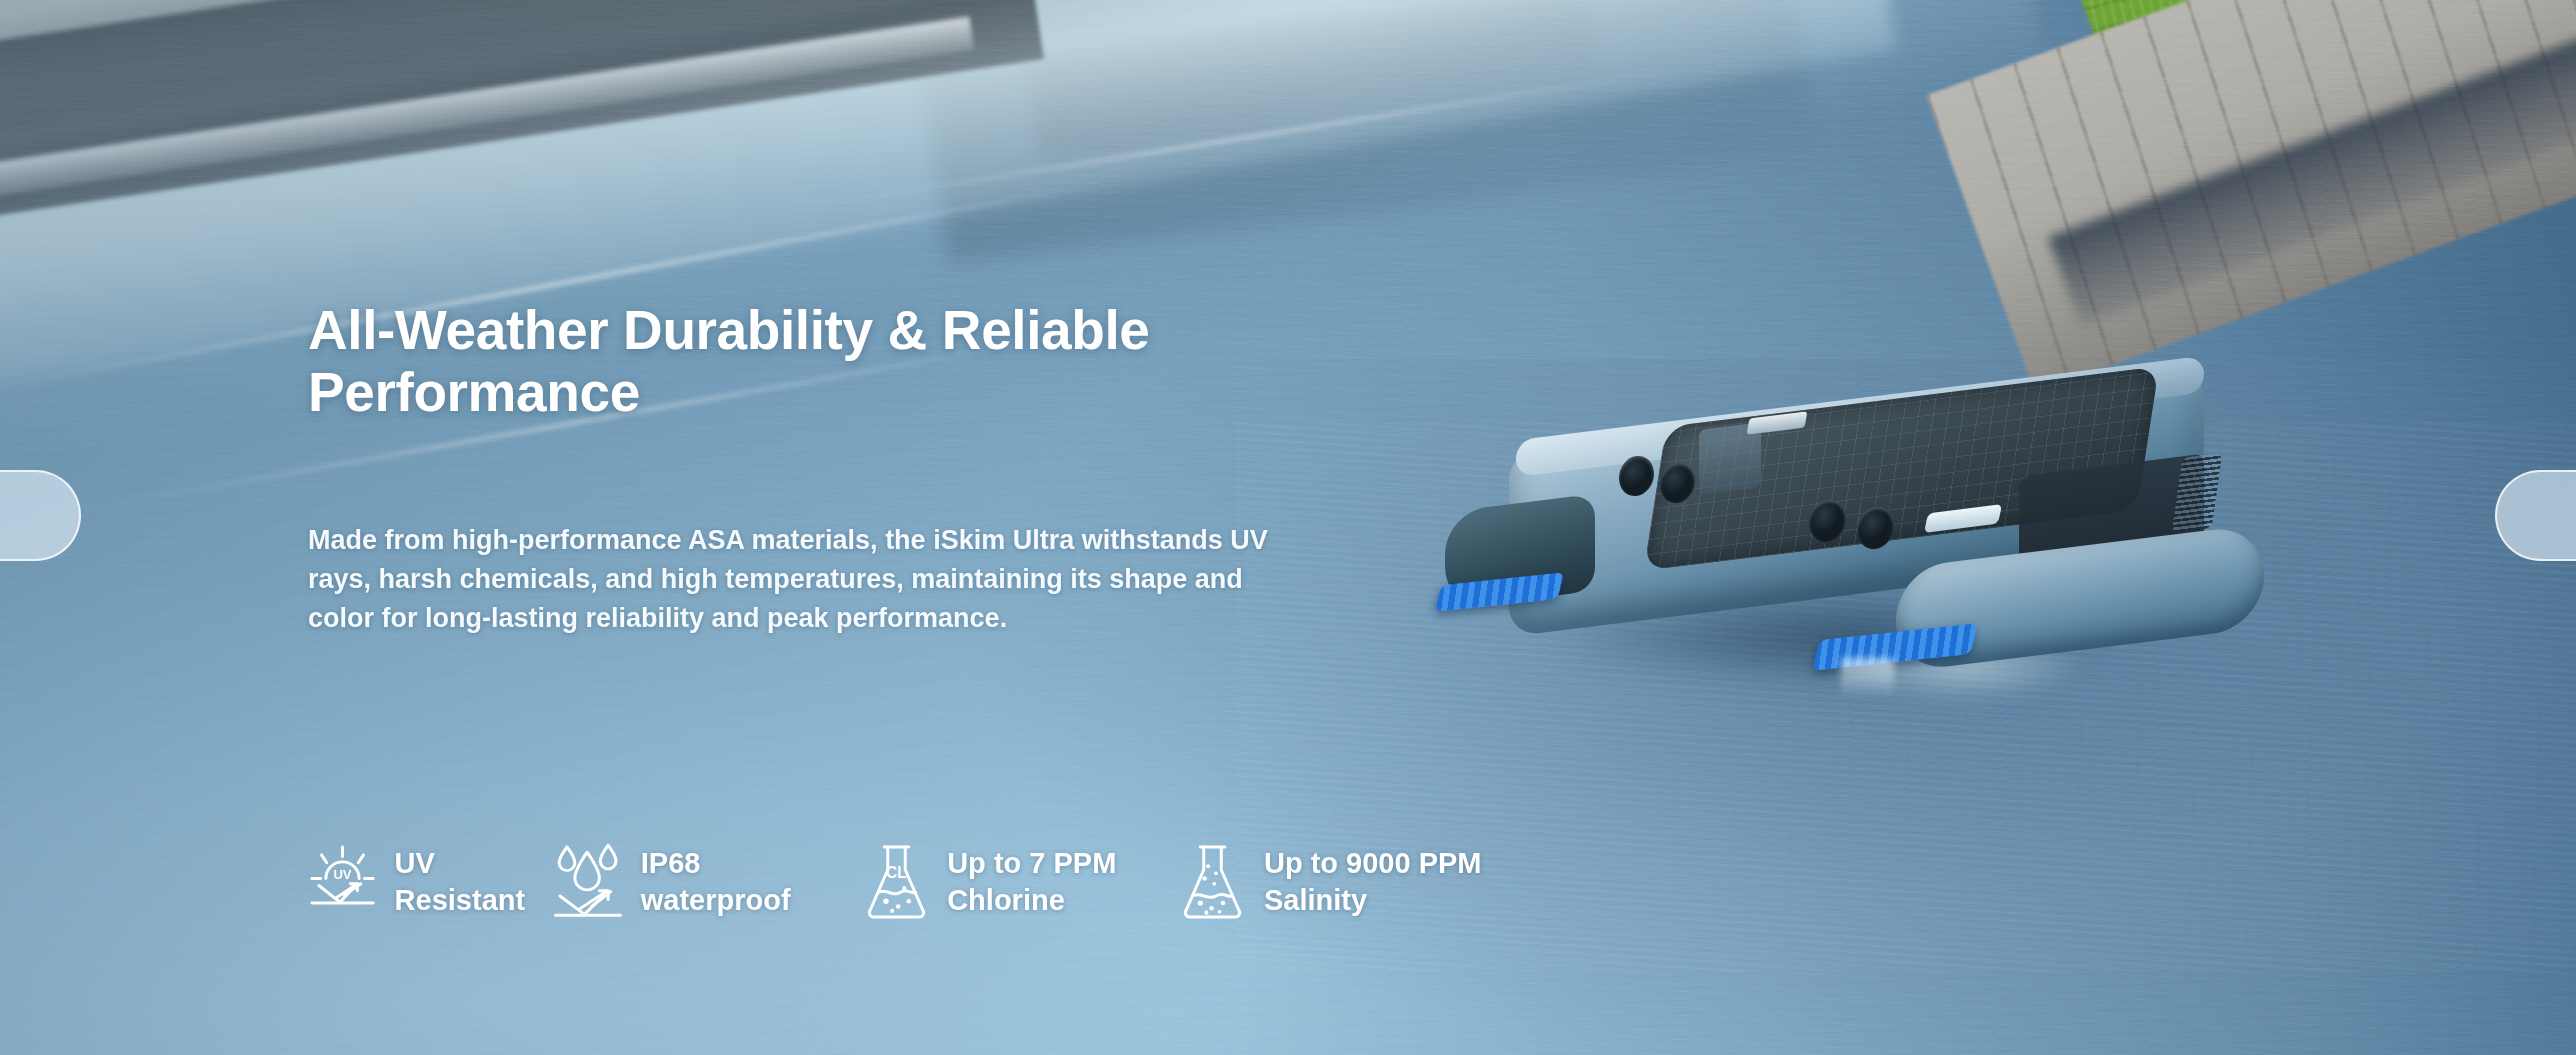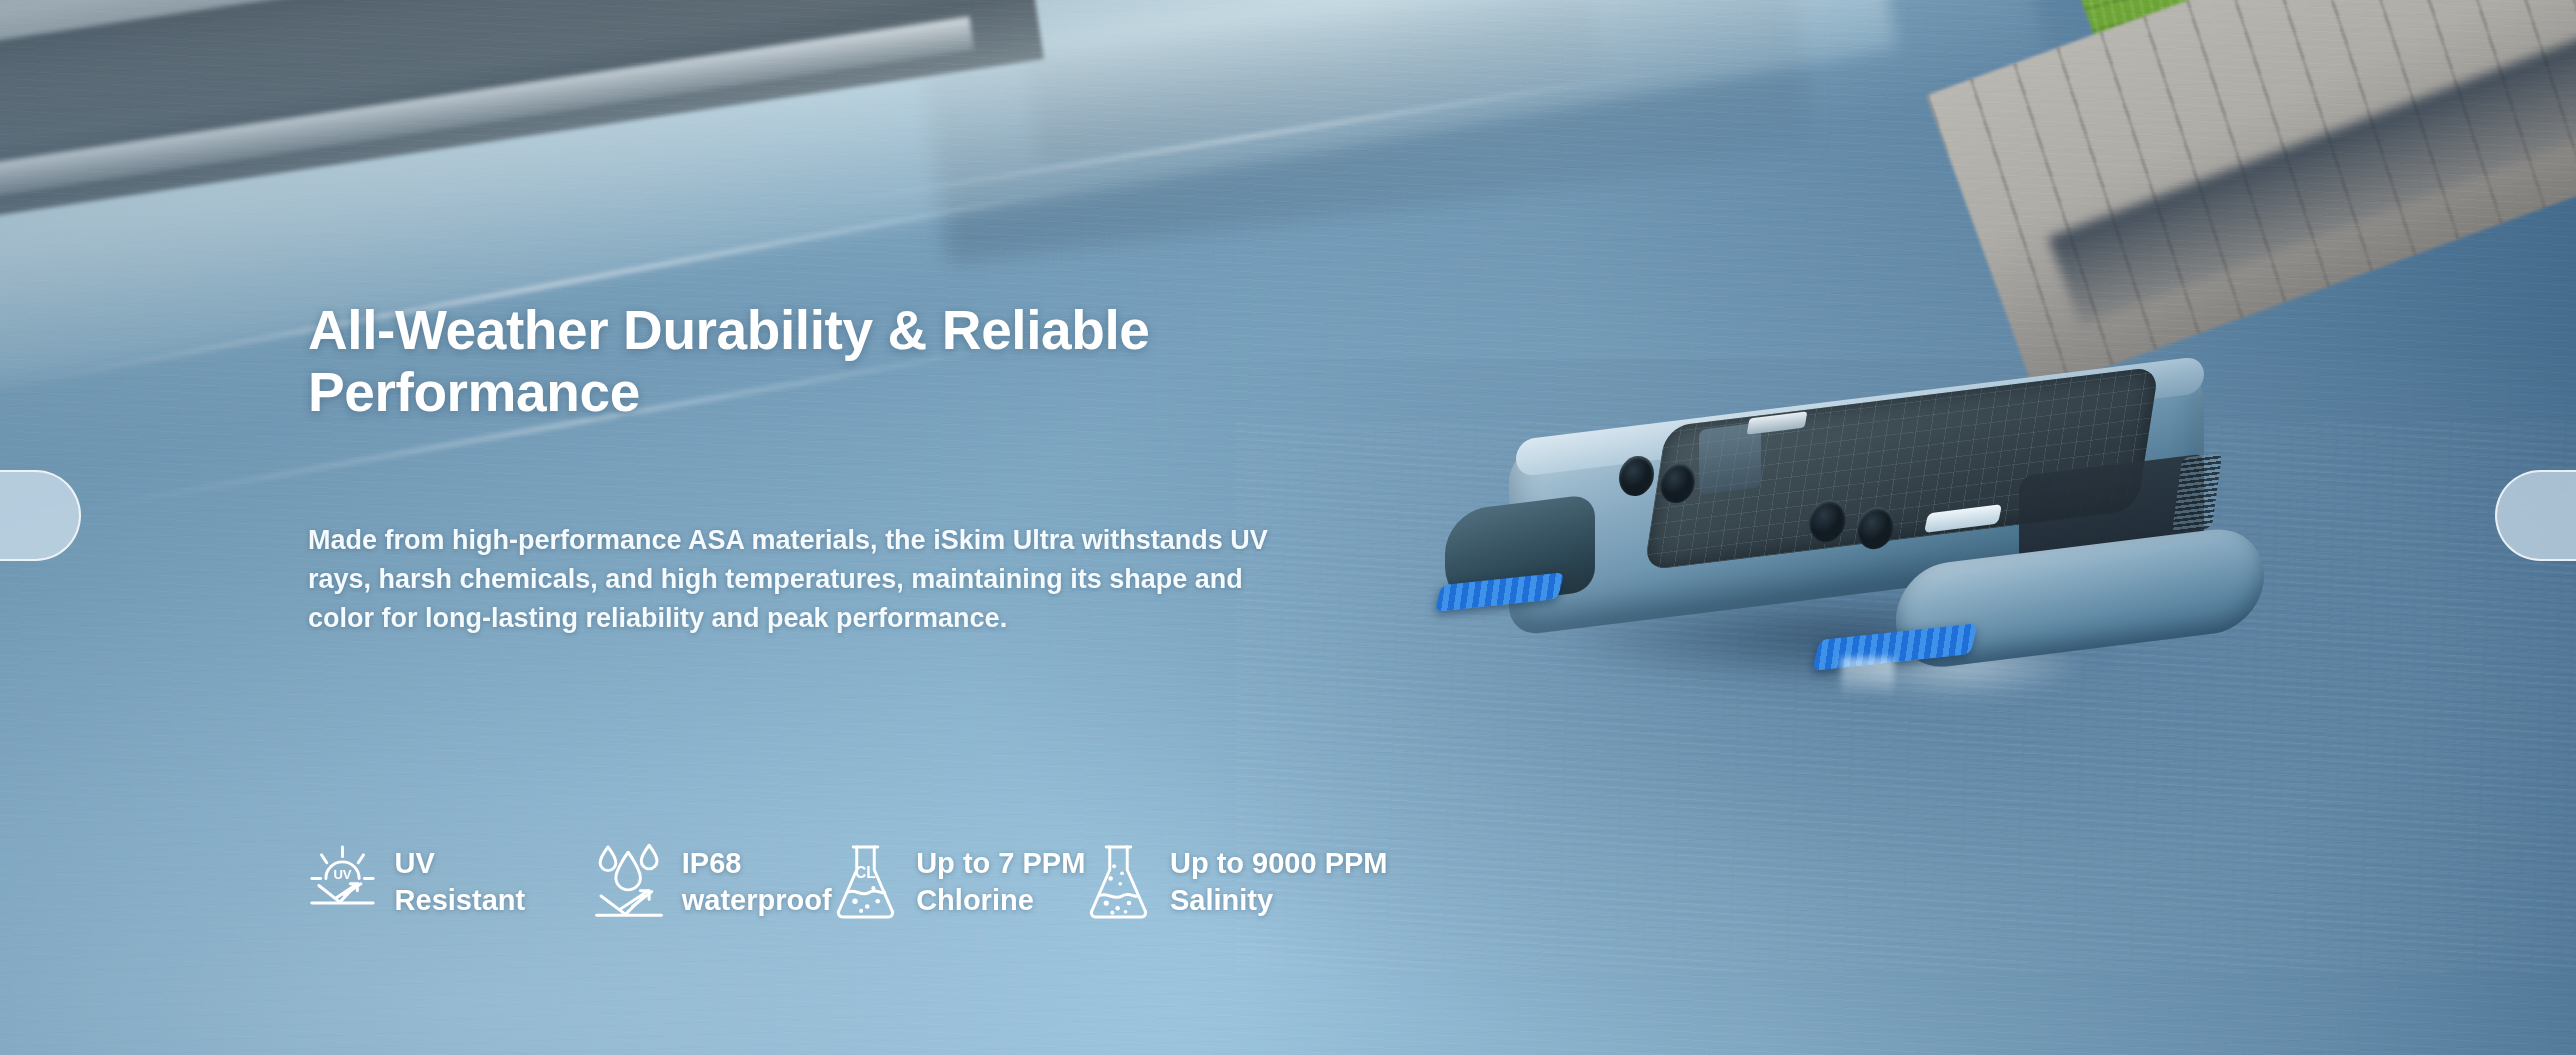--- a/index.html
+++ b/index.html
@@ -349,23 +349,23 @@
   .feature .ficon { flex:0 0 auto; display:block; }
   .flabel {
     font-size:29px;
     line-height:1.26;
     font-weight:700;
     color:#ffffff;
     white-space:pre-line;
     text-shadow:0 0.9px 5.3px rgba(30,60,85,.35);
   }
 
-  .f0 { margin-right:69px; }
-  .f1 { }
-  .f2 { }
+  .f0 { margin-right:28px; }
+  .f1 { margin-right:72px; }
+  .f2 { margin-right:63px; }
 </style>
 </head>
 <body>
 
 <div id="hero">
 
   <div class="scene">
     <div class="water-base"></div>
     <div class="water-deep"></div>
     <div class="water-deep2"></div>

